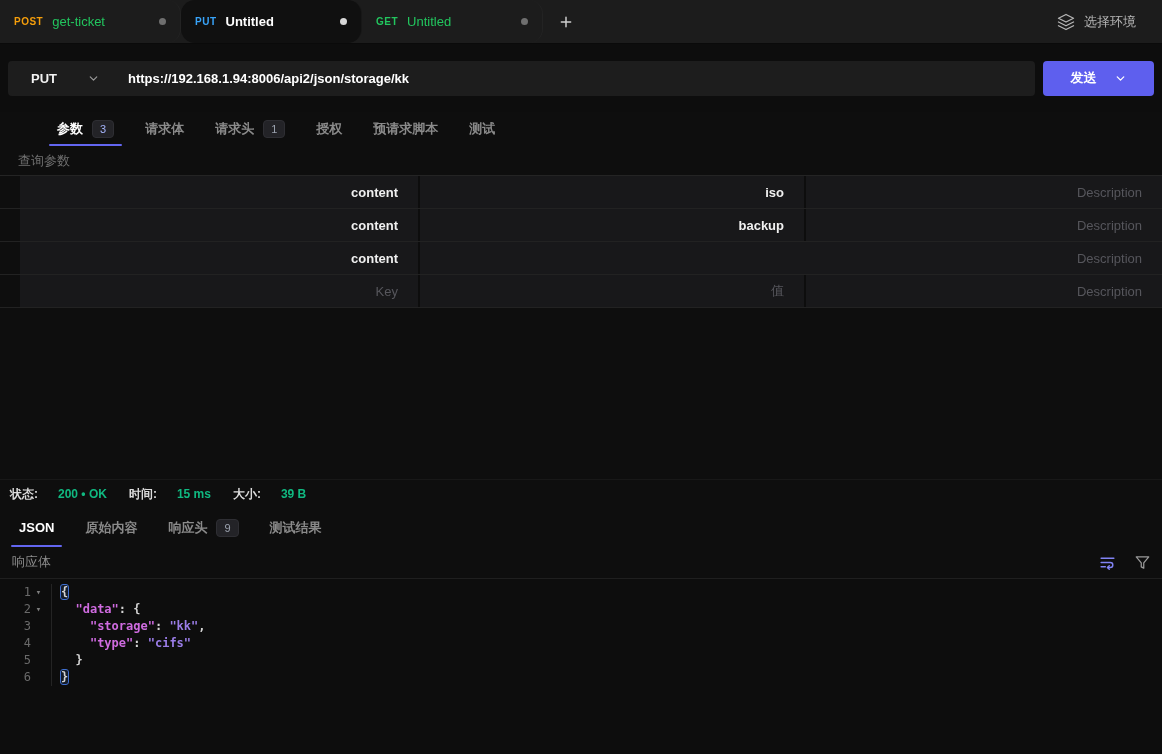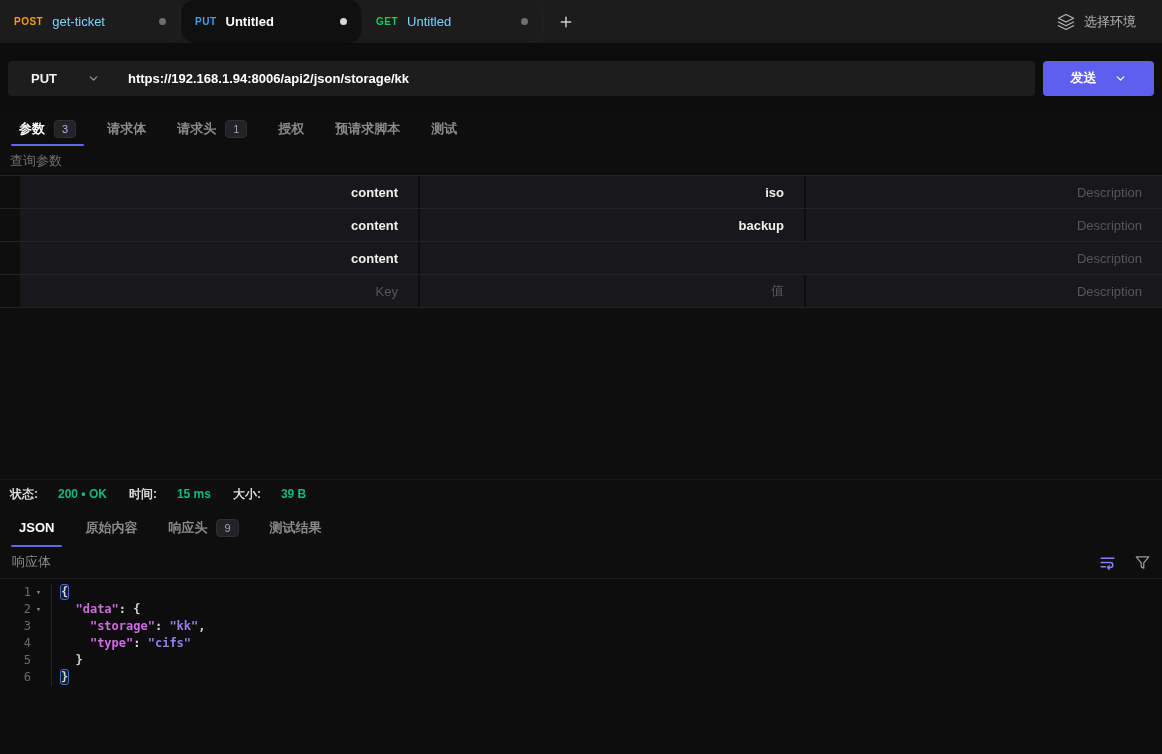--- a/index.html
+++ b/index.html
@@ -6,48 +6,48 @@
   html,body { width:1162px; height:754px; background:#0e0e0e; overflow:hidden;
     font-family:"Liberation Sans","DejaVu Sans",sans-serif; color:#e8e8e8; }
   .app { display:flex; flex-direction:column; width:1162px; height:754px; }
 
   
   .topbar { height:44px; background:#1c1c1c; display:flex; align-items:stretch; flex-shrink:0; border-bottom:1px solid #0a0a0a; }
   .tab-list { display:flex; align-items:stretch; }
   .tab { width:181px; display:flex; align-items:center; gap:9px; padding:16px 14px; cursor:pointer; border-right:1px solid rgba(255,255,255,.03);border-radius:14px; }
   .tab.active { background:#101010; }
   .tab .method { font-size:10px; font-weight:bold; letter-spacing:.5px; flex-shrink:0; }
-  .tab .title { font-size:13px; color:#7dd3fc; flex:1; white-space:nowrap; overflow:hidden; }
+  .tab .title { font-size:13px; color:#22c55e; flex:1; white-space:nowrap; overflow:hidden; }
   .tab.active .title { color:#ffffff; font-weight:bold; }
   .tab .dot { width:7px; height:7px; border-radius:50%; background:#6f6f6f; flex-shrink:0; }
   .tab.active .dot { background:#d8d8d8; }
   .newtab { width:46px; display:flex; align-items:center; justify-content:center; cursor:pointer; background:transparent; border:none; }
   .env { margin-left:auto; display:flex; align-items:center; gap:9px; padding:16px 26px; color:#b6b6b6; font-size:13px; cursor:pointer; }
 
   
   .url-row { height:68px; display:flex; align-items:center; padding:0 8px; gap:8px; background:#0d0d0d; flex-shrink:0; }
   .url-field { flex:1; height:35px; background:#1d1d1d; border-radius:4px; display:flex; align-items:center; }
   .method-sel { display:flex; align-items:center; padding:0 28px 0 23px; cursor:pointer; }
   .method-sel .mlabel { font-weight:bold; font-size:13px; color:#f2f2f2; margin-right:30px; }
   .url-input { flex:1; background:transparent; border:none; color:#ffffff; font-weight:bold; font-size:13px; font-family:inherit; outline:none; }
   .send-btn { width:111px; height:35px; background:#5e5fee; border:none; border-radius:4px; color:#ffffff;
     font-weight:bold; font-size:13px; font-family:inherit; display:flex; align-items:center; justify-content:center; gap:17px; cursor:pointer; }
 
   
   .subtabs { display:flex; align-items:stretch; padding:0 8px; flex-shrink:0; }
-  .req-tabs { height:34px; }
+  .req-tabs { height:34px;margin-left:38px; }
   .resp-tabs { height:38px; }
   .rtab { display:flex; align-items:center; gap:9px; padding:0 11px; font-size:13px; font-weight:bold; color:#8a8a8a; position:relative; cursor:pointer; margin-right:9px; }
   .rtab.active { color:#ffffff; }
   .rtab.active::after { content:""; position:absolute; left:3px; right:3px; bottom:0; height:2px; background:#6366f1; border-radius:1px; }
   .badge { font-size:11px; color:#9ca3af; background:#232327; border:1px solid #2e2e33; border-radius:4px; padding:1px 7px; font-weight:normal; line-height:14px; }
   .rtab.active .badge { color:#a5b4fc; }
 
   
-  .section-label { height:30px; display:flex; align-items:center; padding:0 10px; color:#6f6f6f; font-size:13px; border-bottom:1px solid #242424; flex-shrink:0; }
+  .section-label { height:30px; display:flex; align-items:center; padding:0 18px; color:#6f6f6f; font-size:13px; border-bottom:1px solid #242424; flex-shrink:0; }
 
   
   .params-table { flex-shrink:0; }
   .prow { display:flex; height:33px; border-bottom:1px solid #222222; }
   .gutter-cell { width:20px; flex-shrink:0; }
   .pcell { background:#18181a; display:flex; align-items:center; padding:0 20px; font-size:13px; font-weight:bold; color:#f0f0f0; overflow:hidden;justify-content:flex-end; }
   .pcell.key { width:398px; }
   .pcell.val { width:386px; border-left:2px solid #0d0d0d; }
   .pcell.desc { flex:1; border-left:2px solid #0d0d0d; }
   .ph { color:#56565c; font-weight:normal; }

